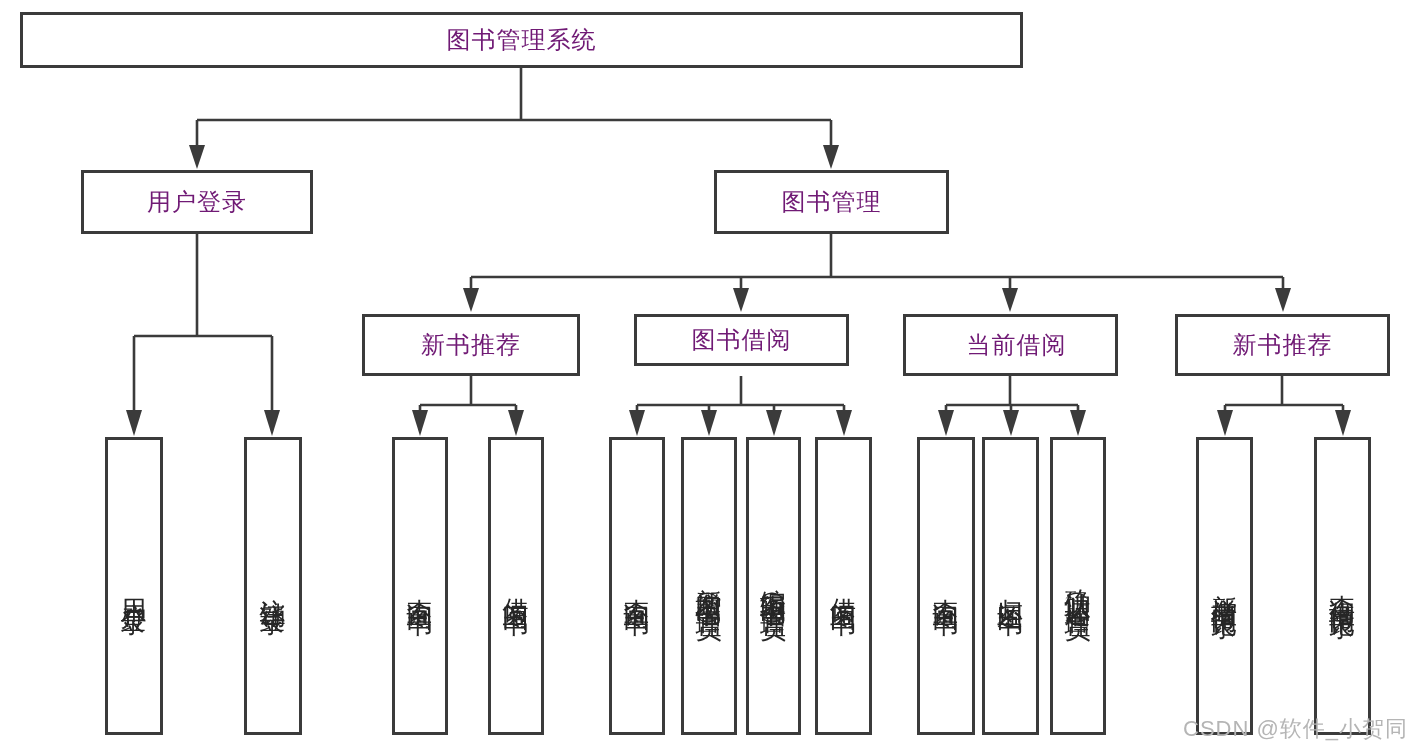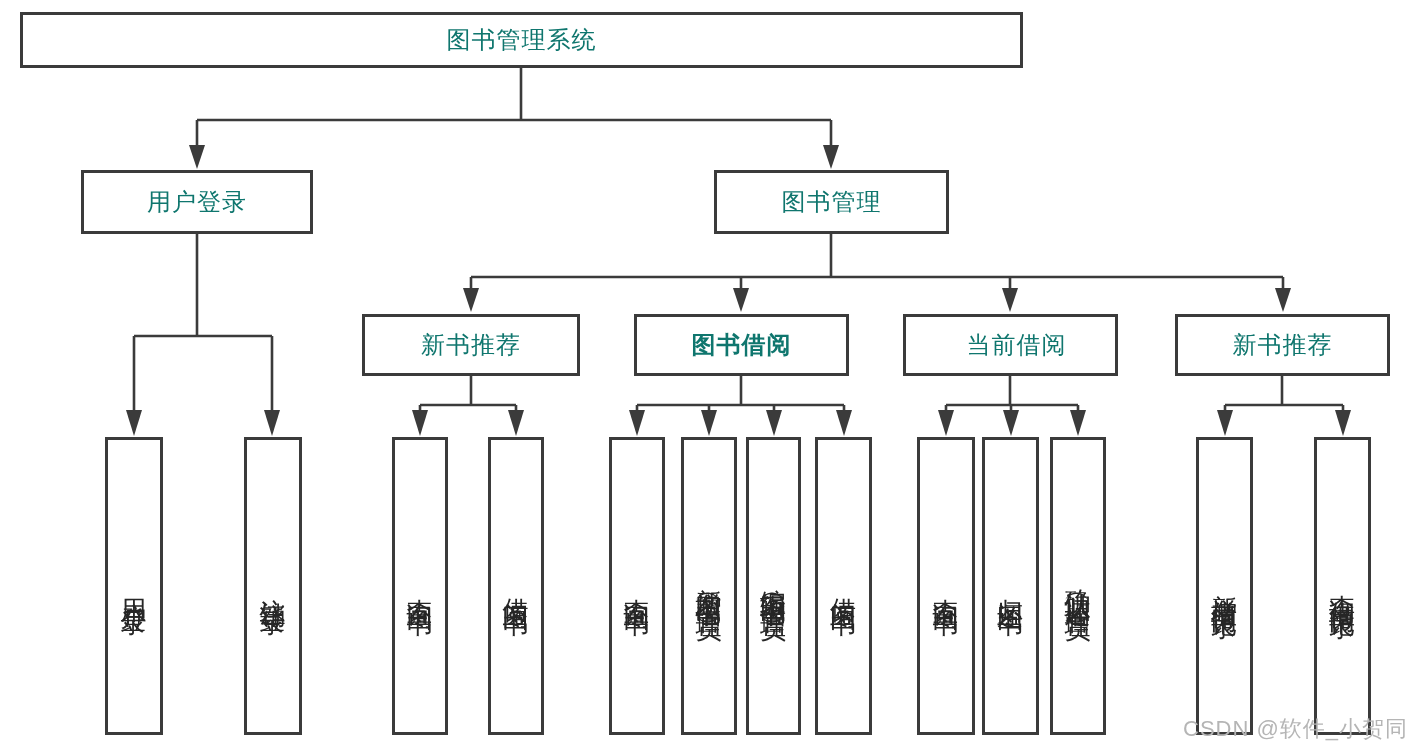--- a/index.html
+++ b/index.html
@@ -10,21 +10,21 @@
     font-family:"Liberation Sans","DejaVu Sans",sans-serif;
     overflow:hidden;
   }
   .connectors{position:absolute;left:0;top:0;width:1405px;height:747px;}
   .hbox{
     position:absolute;
     box-sizing:border-box;
     background:#ffffff;
     border:3px solid #3b3b3b;
     display:flex;align-items:center;justify-content:center;
-    color:#0f766e;font-size:24px;letter-spacing:1px;
+    color:#701a75;font-size:24px;letter-spacing:1px;
   }
   .vbox{
     position:absolute;
     top:437px;height:298px;
     box-sizing:border-box;
     background:#ffffff;
     border:3px solid #3b3b3b;
     display:flex;align-items:center;justify-content:center;
   }
   .vbox span{
@@ -136,21 +136,21 @@
   <div class="hbox" style="left:81px;top:170px;width:232px;height:64px;">
     <span>用户登录</span>
   </div>
   <div class="hbox" style="left:362px;top:314px;width:218px;height:62px;">
     <span>新书推荐</span>
   </div>
 
   <div class="hbox" style="left:714px;top:170px;width:235px;height:64px;">
     <span>图书管理</span>
   </div>
-  <div class="hbox" style="left:634px;top:314px;width:215px;height:62px;font-weight:bold;">
+  <div class="hbox" style="left:634px;top:314px;width:215px;height:52px;">
     <span>图书借阅</span>
   </div>
   <div class="hbox" style="left:903px;top:314px;width:215px;height:62px;padding-left:12px;">
     <span>当前借阅</span>
   </div>
   <div class="hbox" style="left:1175px;top:314px;width:215px;height:62px;">
     <span>新书推荐</span>
   </div>
 
   <div class="vbox" style="left:105px;width:58px;">

